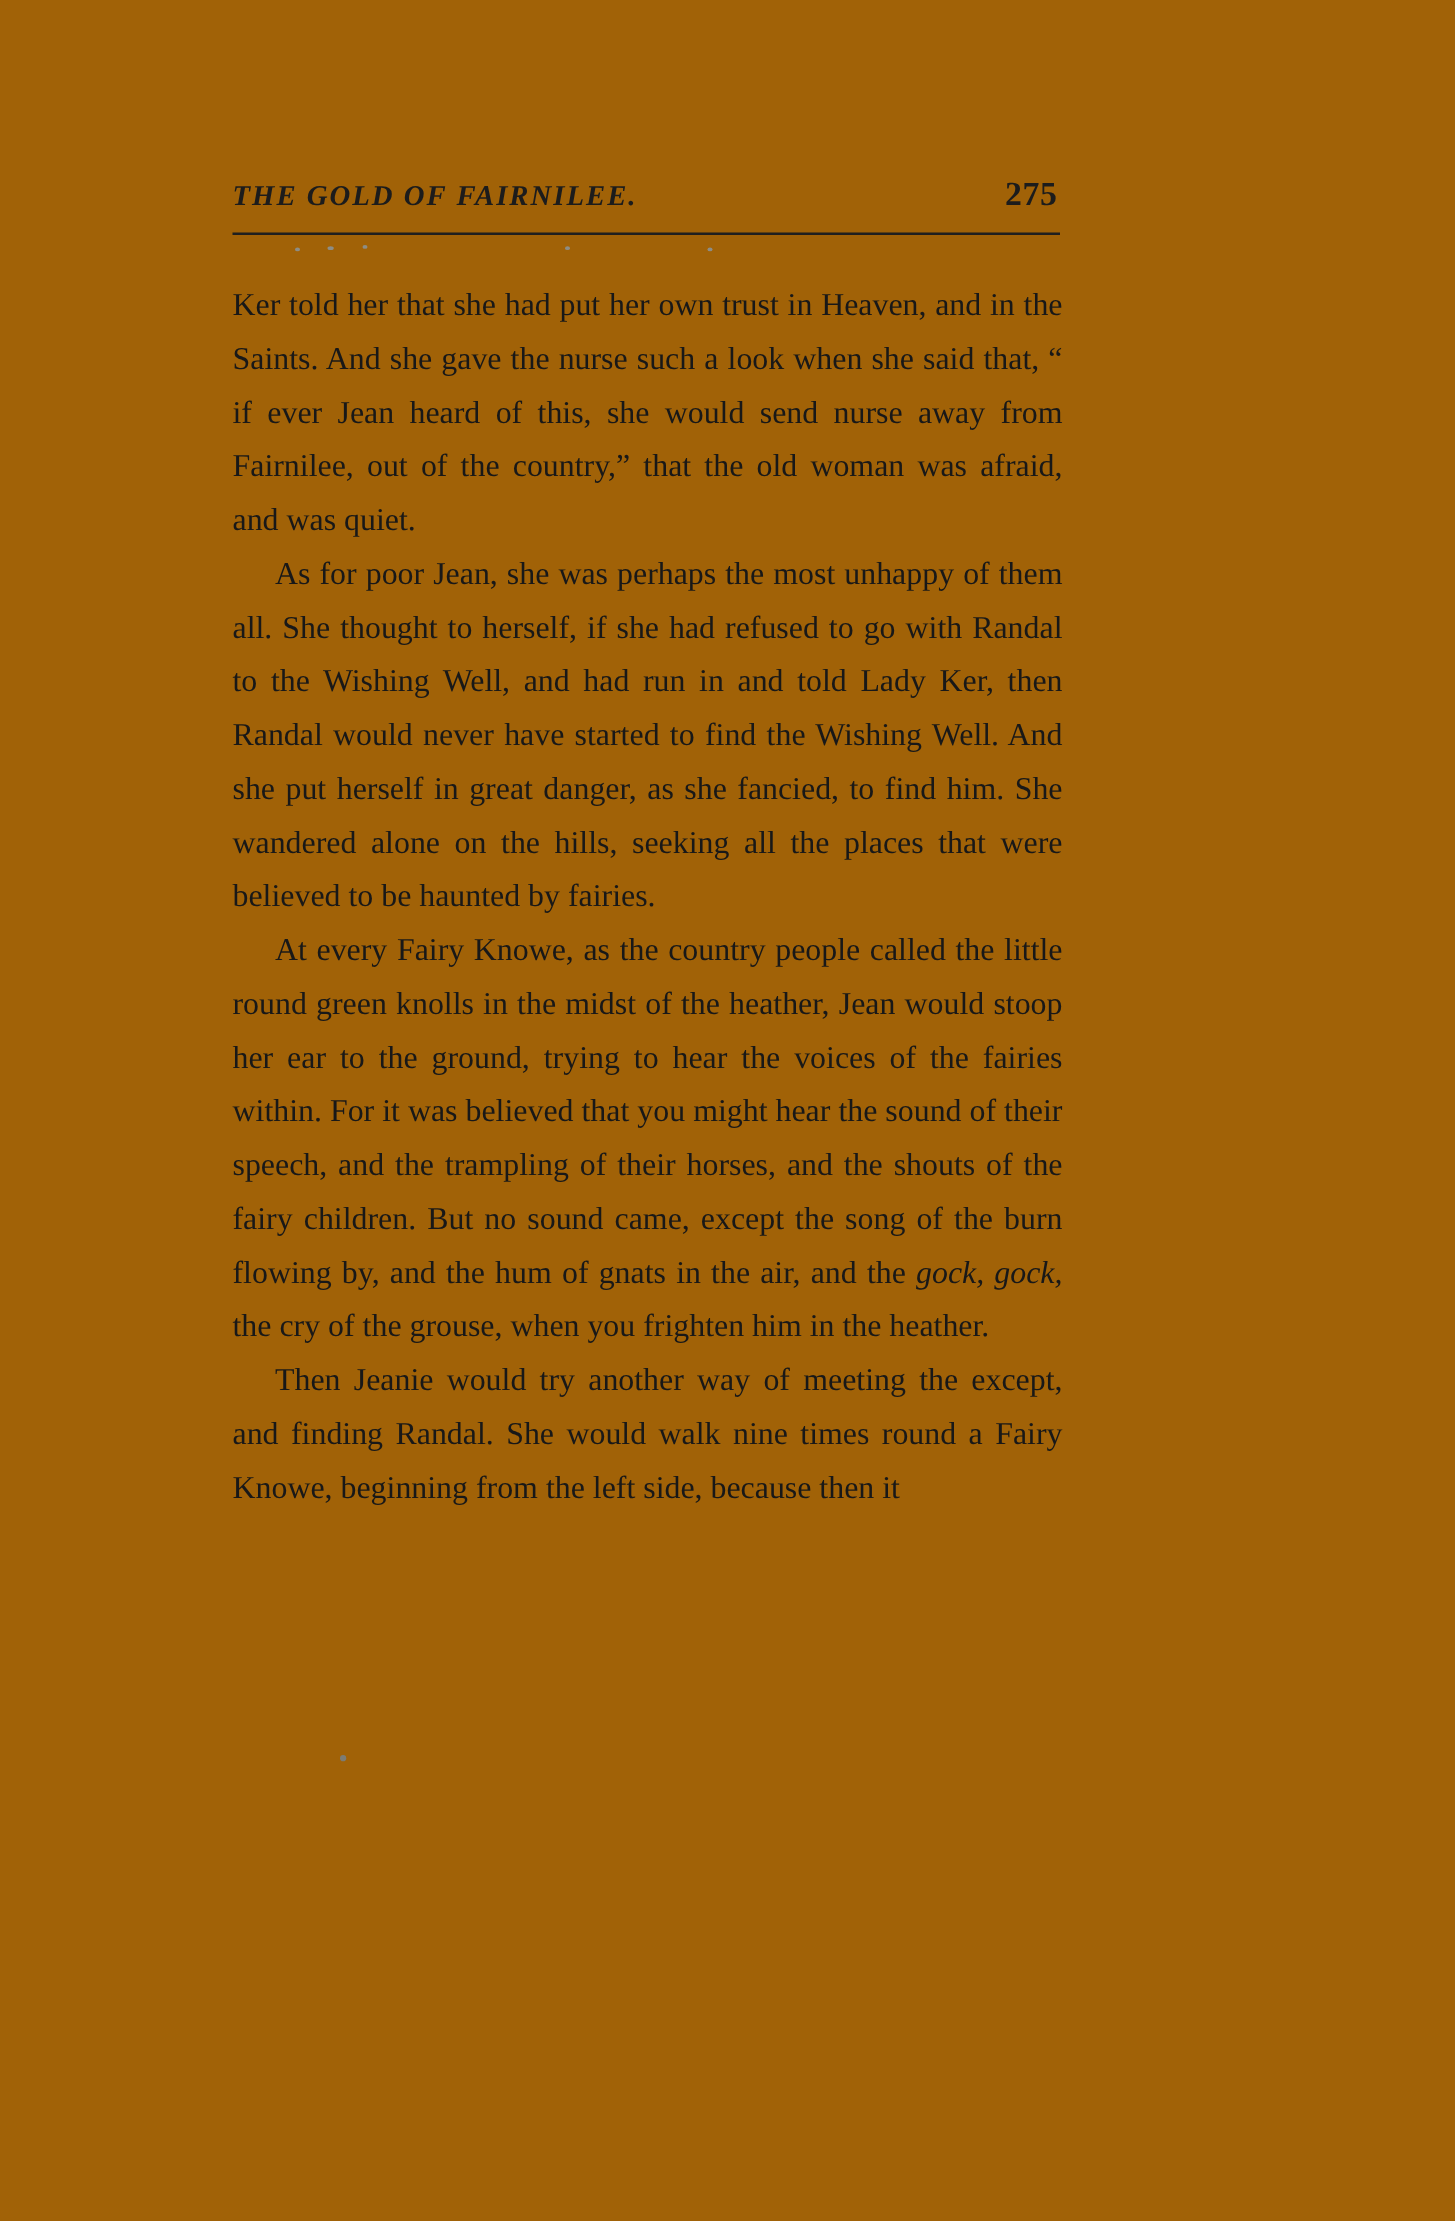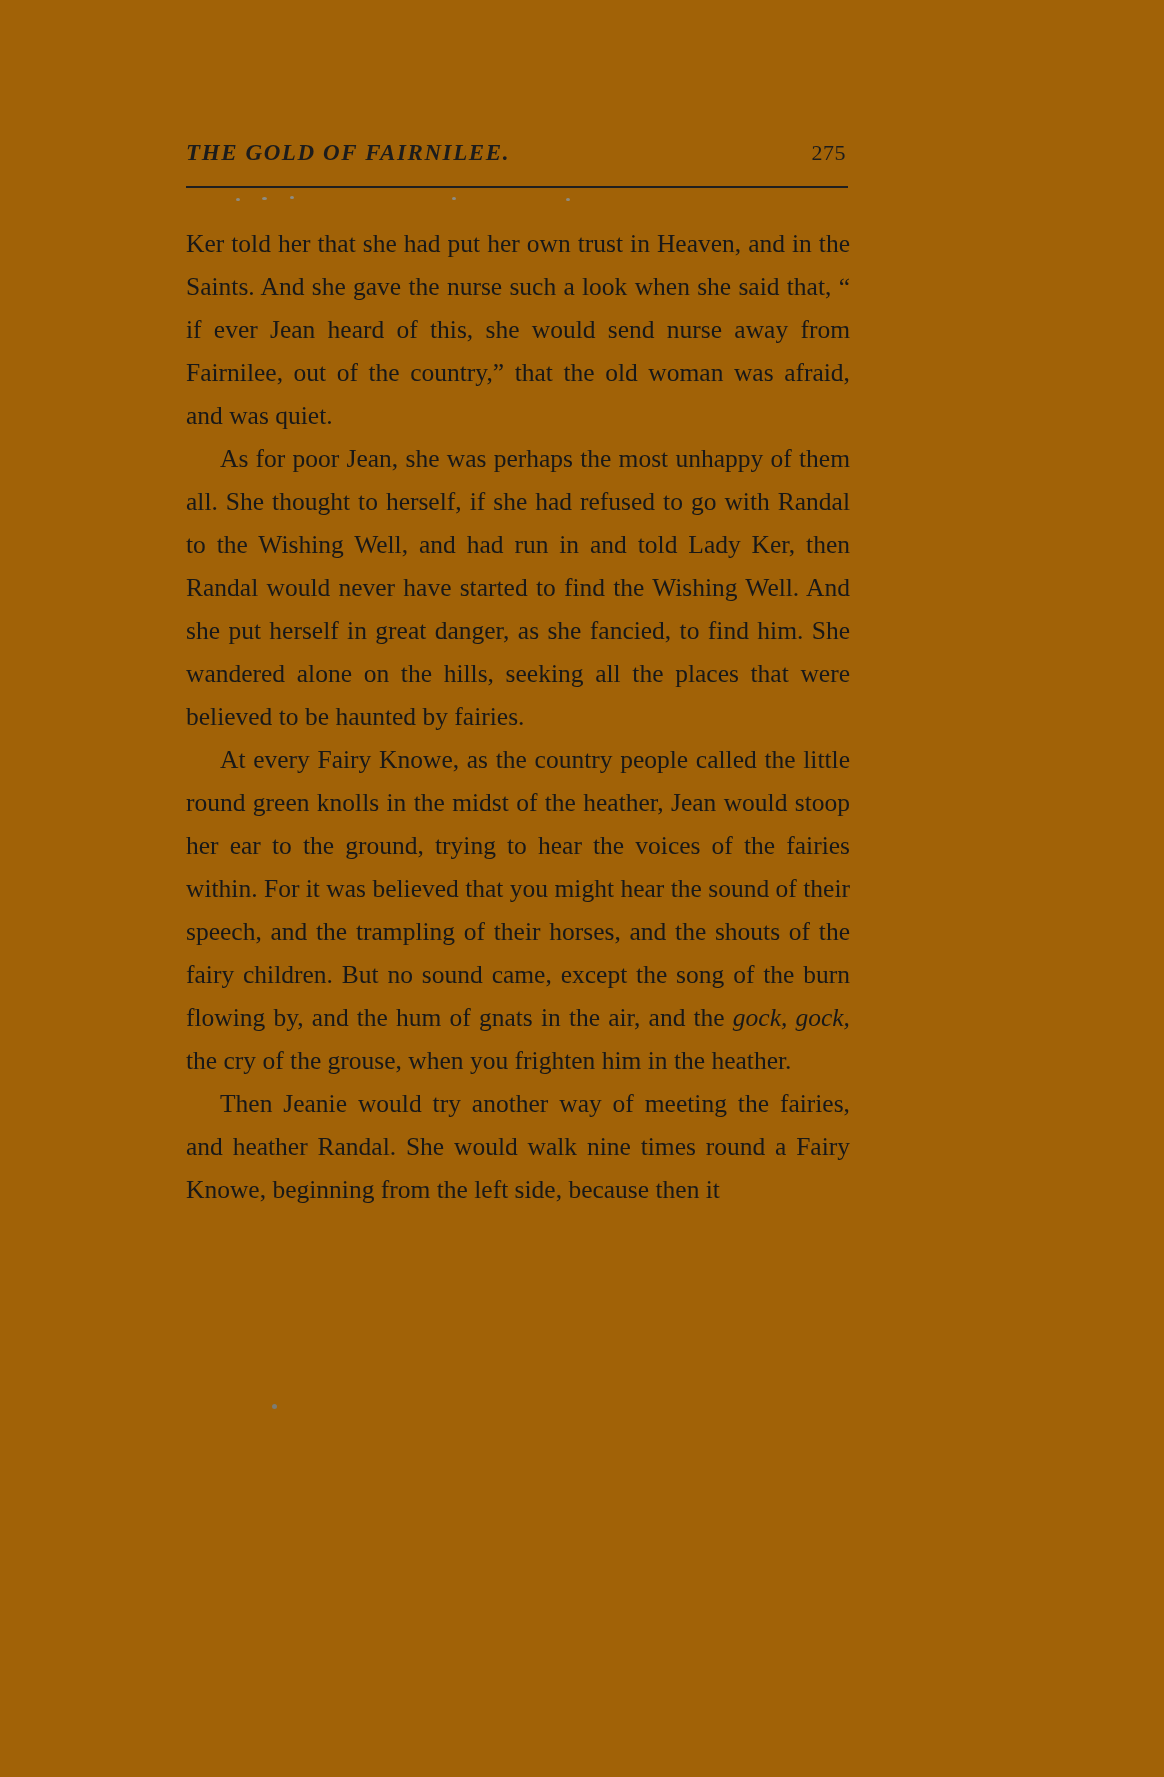--- a/index.html
+++ b/index.html
@@ -34,22 +34,22 @@
   }
   .running-title {
     font-style: italic;
     font-weight: bold;
     font-size: 23px;
     letter-spacing: 1.6px;
     color: #1c1c1c;
     white-space: nowrap;
   }
   .folio {
-    font-size: 22px;
-    font-weight: normal;
+    font-size: 27px;
+    font-weight: bold;
     letter-spacing: 0.5px;
     color: #1c1c1c;
   }
   .rule {
     position: absolute;
     left: 186px;
     top: 186px;
     width: 662px;
     height: 2px;
     background: #1f1f1f;
@@ -104,18 +104,18 @@
   <div class="speck" style="left:236px; top:198px; width:4px; height:3px;"></div>
   <div class="speck" style="left:262px; top:197px; width:5px; height:3px;"></div>
   <div class="speck" style="left:290px; top:196px; width:4px; height:3px;"></div>
   <div class="speck" style="left:452px; top:197px; width:4px; height:3px;"></div>
   <div class="speck" style="left:566px; top:198px; width:4px; height:3px;"></div>
 
   <div class="body-text">
     <p>Ker told her that she had put her own trust in Heaven, and in the Saints. And she gave the nurse such a look when she said that, “ if ever Jean heard of this, she would send nurse away from Fairnilee, out of the country,” that the old woman was afraid, and was quiet.</p>
     <p class="indent">As for poor Jean, she was perhaps the most unhappy of them all. She thought to herself, if she had refused to go with Randal to the Wishing Well, and had run in and told Lady Ker, then Randal would never have started to find the Wishing Well. And she put herself in great danger, as she fancied, to find him. She wandered alone on the hills, seeking all the places that were believed to be haunted by fairies.</p>
     <p class="indent"><span>At every Fairy Knowe, as the country people called the little round green knolls in the midst of the heather, Jean would stoop her ear to the ground, trying to hear the voices of the fairies within. For it was believed that you might hear the sound of their speech, and the trampling of their horses, and the shouts of the fairy children. But no sound came, except the song of the burn flowing by, and the hum of gnats in the air, and the </span><em>gock, gock,</em><span> the cry of the grouse, when you frighten him in the heather.</span></p>
-    <p class="indent">Then Jeanie would try another way of meeting the fairies, and heather Randal. She would walk nine times round a Fairy Knowe, beginning from the left side, because then it</p>
+    <p class="indent">Then Jeanie would try another way of meeting the except, and finding Randal. She would walk nine times round a Fairy Knowe, beginning from the left side, because then it</p>
   </div>
 
   <div class="bottom-dot"></div>
 
 </div>
 
 </body></html>

